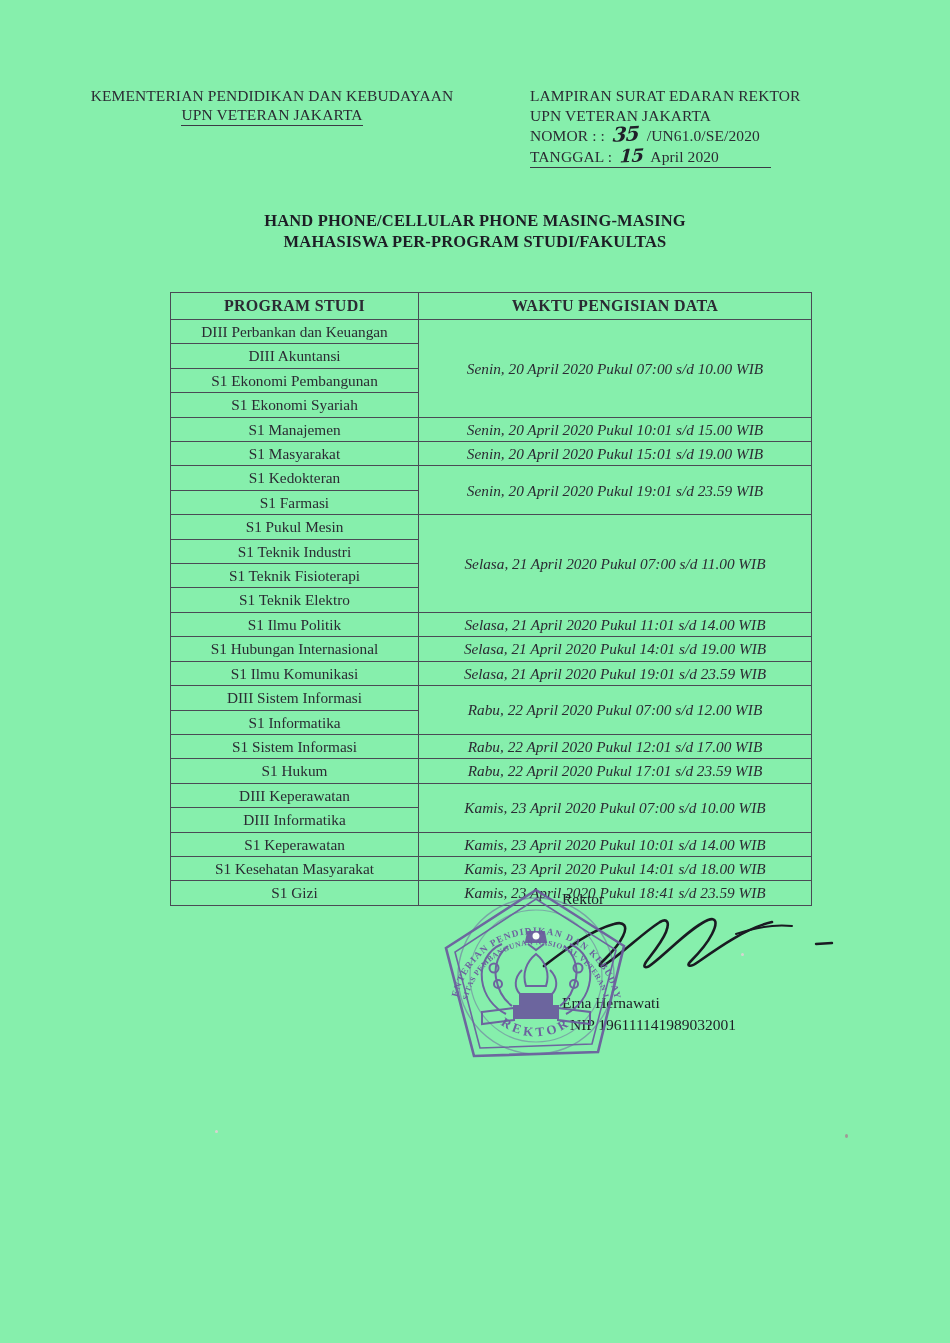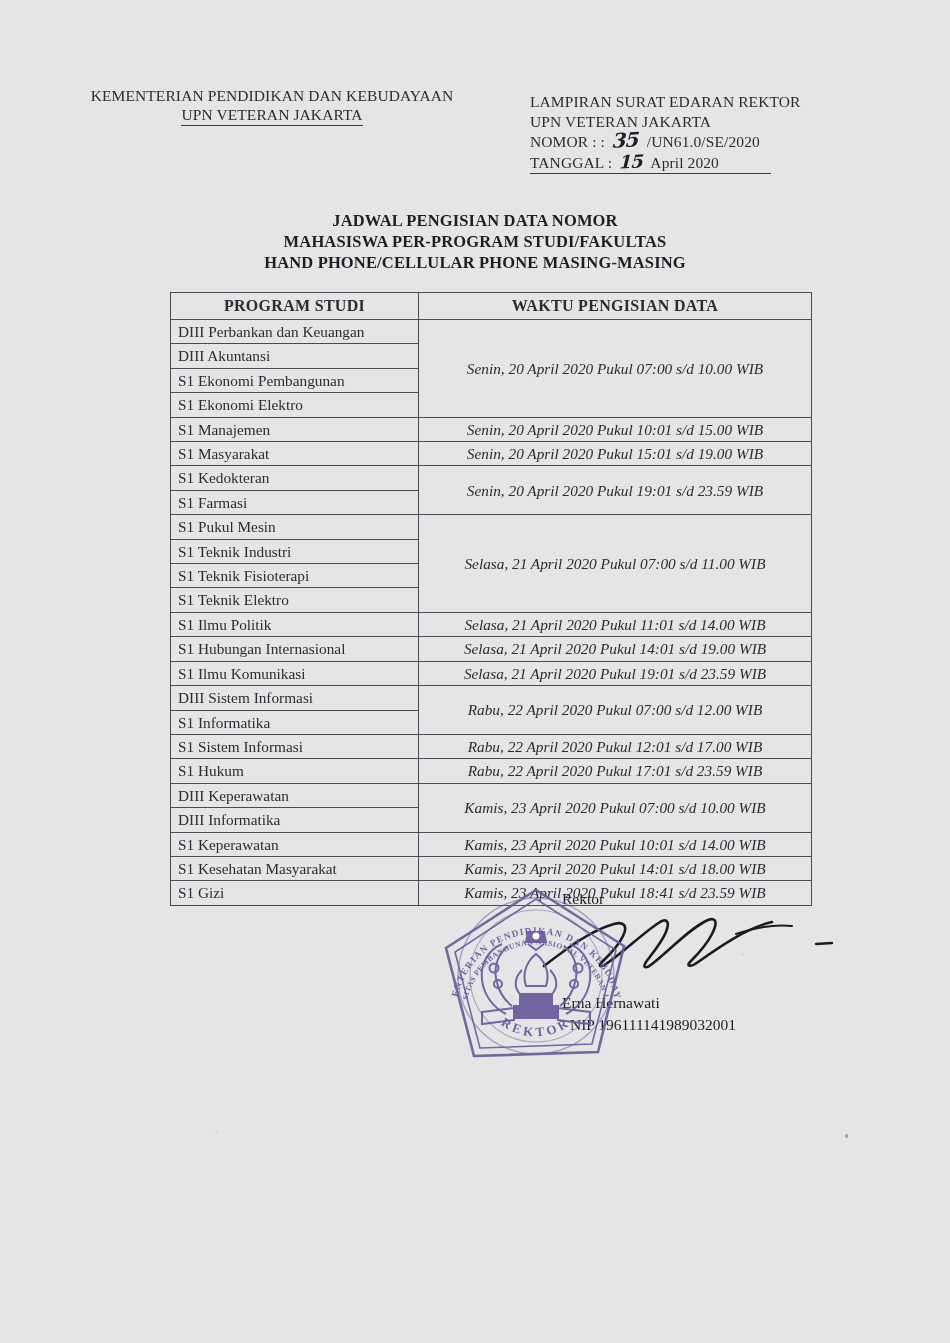--- a/index.html
+++ b/index.html
@@ -12,21 +12,21 @@
     height: 1343px;
     position: relative;
     font-family: "Liberation Serif", "DejaVu Serif", serif;
     color: #2b2b33;
     overflow: hidden;
   }
 
   .page {
     position: absolute;
     inset: 0;
-    background: #e5e5e5;
+    background: #86efac;
   }
 
   
   .hdr-left {
     position: absolute;
     left: 62px;
     top: 86px;
     width: 420px;
     text-align: center;
     font-size: 15.5px;
@@ -36,21 +36,21 @@
   .hdr-left .l1 { display: block; }
   .hdr-left .l2 {
     display: inline-block;
     border-bottom: 1.3px solid #3a3a45;
     padding-bottom: 1px;
   }
 
   .hdr-right {
     position: absolute;
     left: 530px;
-    top: 92px;
+    top: 86px;
     width: 340px;
     font-size: 15.5px;
     line-height: 19.5px;
     letter-spacing: .1px;
   }
   .hdr-right .row { display: block; white-space: nowrap; }
   .hdr-right .lbl-tanggal-wrap {
     display: inline-block;
     border-bottom: 1.3px solid #3a3a45;
     padding-bottom: 1px;
@@ -108,21 +108,21 @@
     white-space: nowrap;
   }
   table.sched th {
     text-align: center;
     font-weight: bold;
     font-size: 16px;
     height: 26px;
     line-height: 26px;
     letter-spacing: .3px;
   }
-  table.sched td.prodi { text-align: left; }
+  table.sched td.prodi { text-align: center; }
   table.sched td.waktu { text-align: center; vertical-align: middle; font-style: italic; }
   col.c1 { width: 248px; }
   col.c2 { width: 393px; }
 
   
   .sign {
     position: absolute;
     left: 562px;
     top: 888px;
     font-size: 15.5px;
@@ -180,23 +180,22 @@
     <span class="row">
       <span class="lbl-tanggal-wrap">
         <span>TANGGAL :</span>
         <span class="hand sm">15</span>
         <span>April 2020</span>
       </span>
     </span>
   </div>
 
   <div class="doc-title">
-    <span>JADWAL PENGISIAN DATA NOMOR</span>
+    <span>HAND PHONE/CELLULAR PHONE MASING-MASING</span>
     <span>MAHASISWA PER-PROGRAM STUDI/FAKULTAS</span>
-    <span>HAND PHONE/CELLULAR PHONE MASING-MASING</span>
   </div>
 
   <div class="tbl-wrap">
     <table class="sched">
       <colgroup>
           <col class="c1">
           <col class="c2">
         </colgroup>
       <thead>
         <tr>
@@ -209,21 +208,21 @@
             <td class="prodi">DIII Perbankan dan Keuangan</td>
             <td class="waktu" rowspan="4">Senin, 20 April 2020 Pukul 07:00 s/d 10.00 WIB</td>
           </tr>
           <tr>
             <td class="prodi">DIII Akuntansi</td>
           </tr>
           <tr>
             <td class="prodi">S1 Ekonomi Pembangunan</td>
           </tr>
           <tr>
-            <td class="prodi">S1 Ekonomi Elektro</td>
+            <td class="prodi">S1 Ekonomi Syariah</td>
           </tr>
           <tr>
             <td class="prodi">S1 Manajemen</td>
             <td class="waktu" rowspan="1">Senin, 20 April 2020 Pukul 10:01 s/d 15.00 WIB</td>
           </tr>
           <tr>
             <td class="prodi">S1 Masyarakat</td>
             <td class="waktu" rowspan="1">Senin, 20 April 2020 Pukul 15:01 s/d 19.00 WIB</td>
           </tr>
           <tr>

